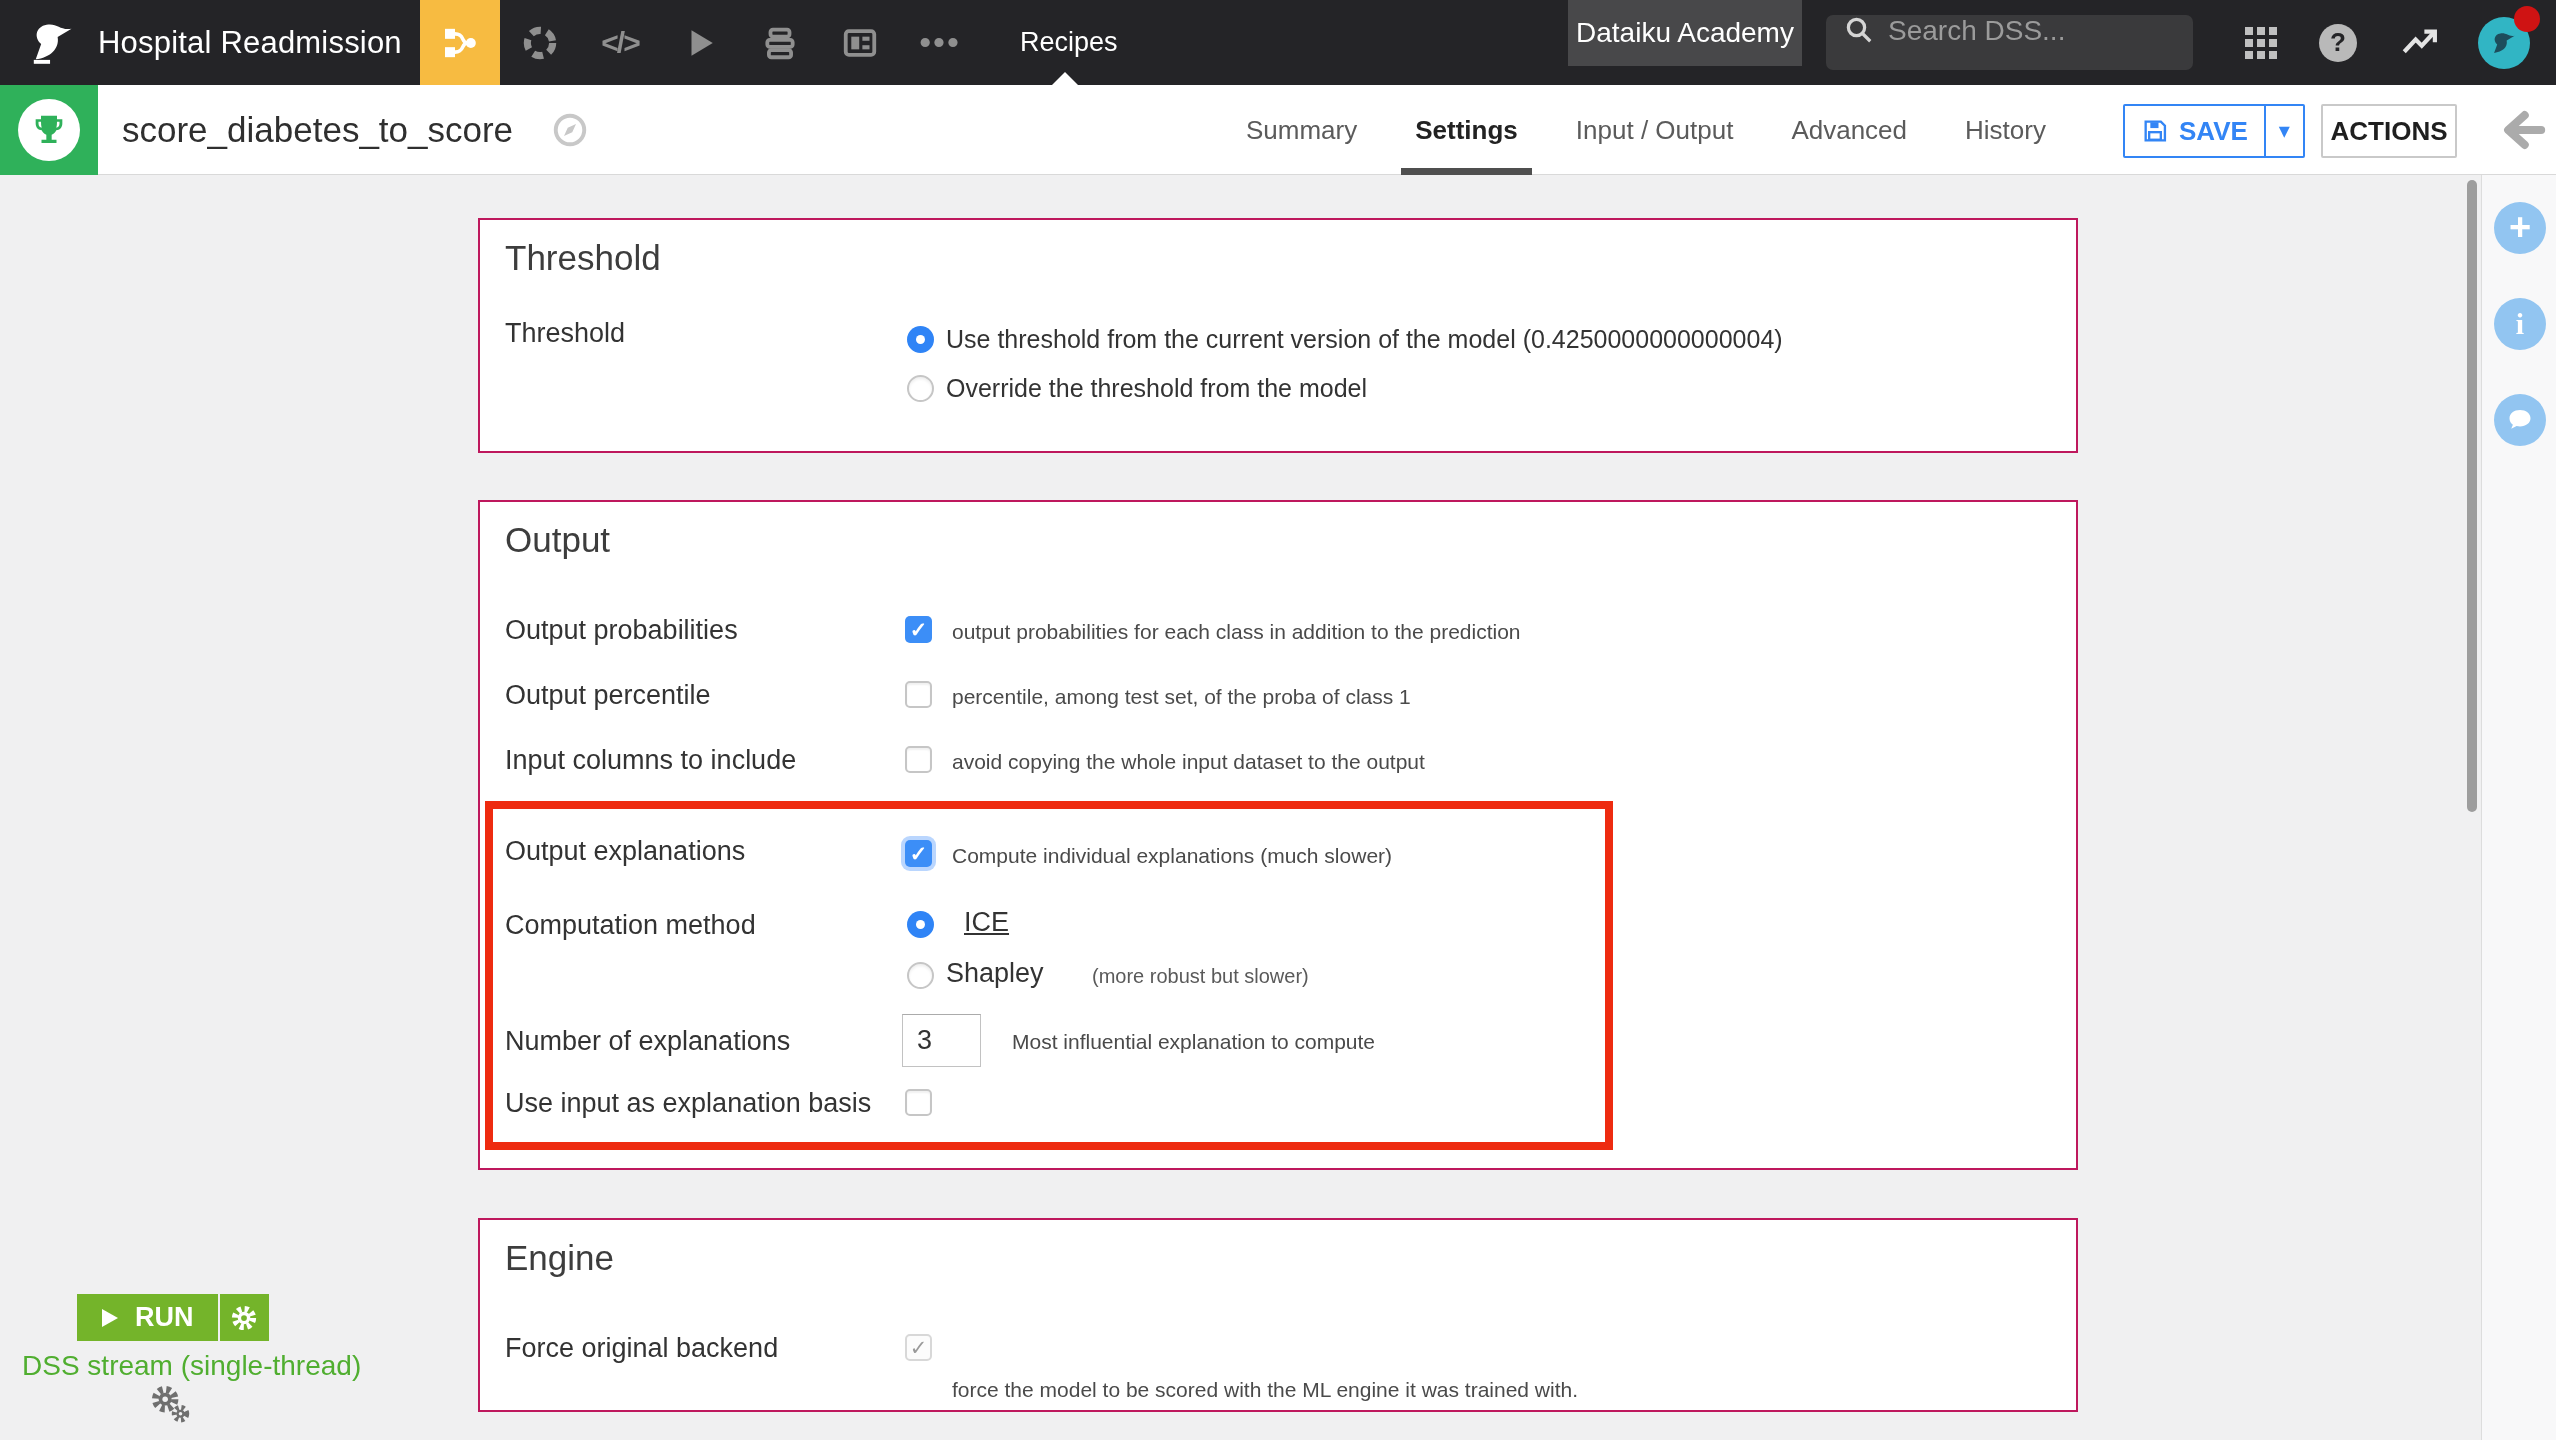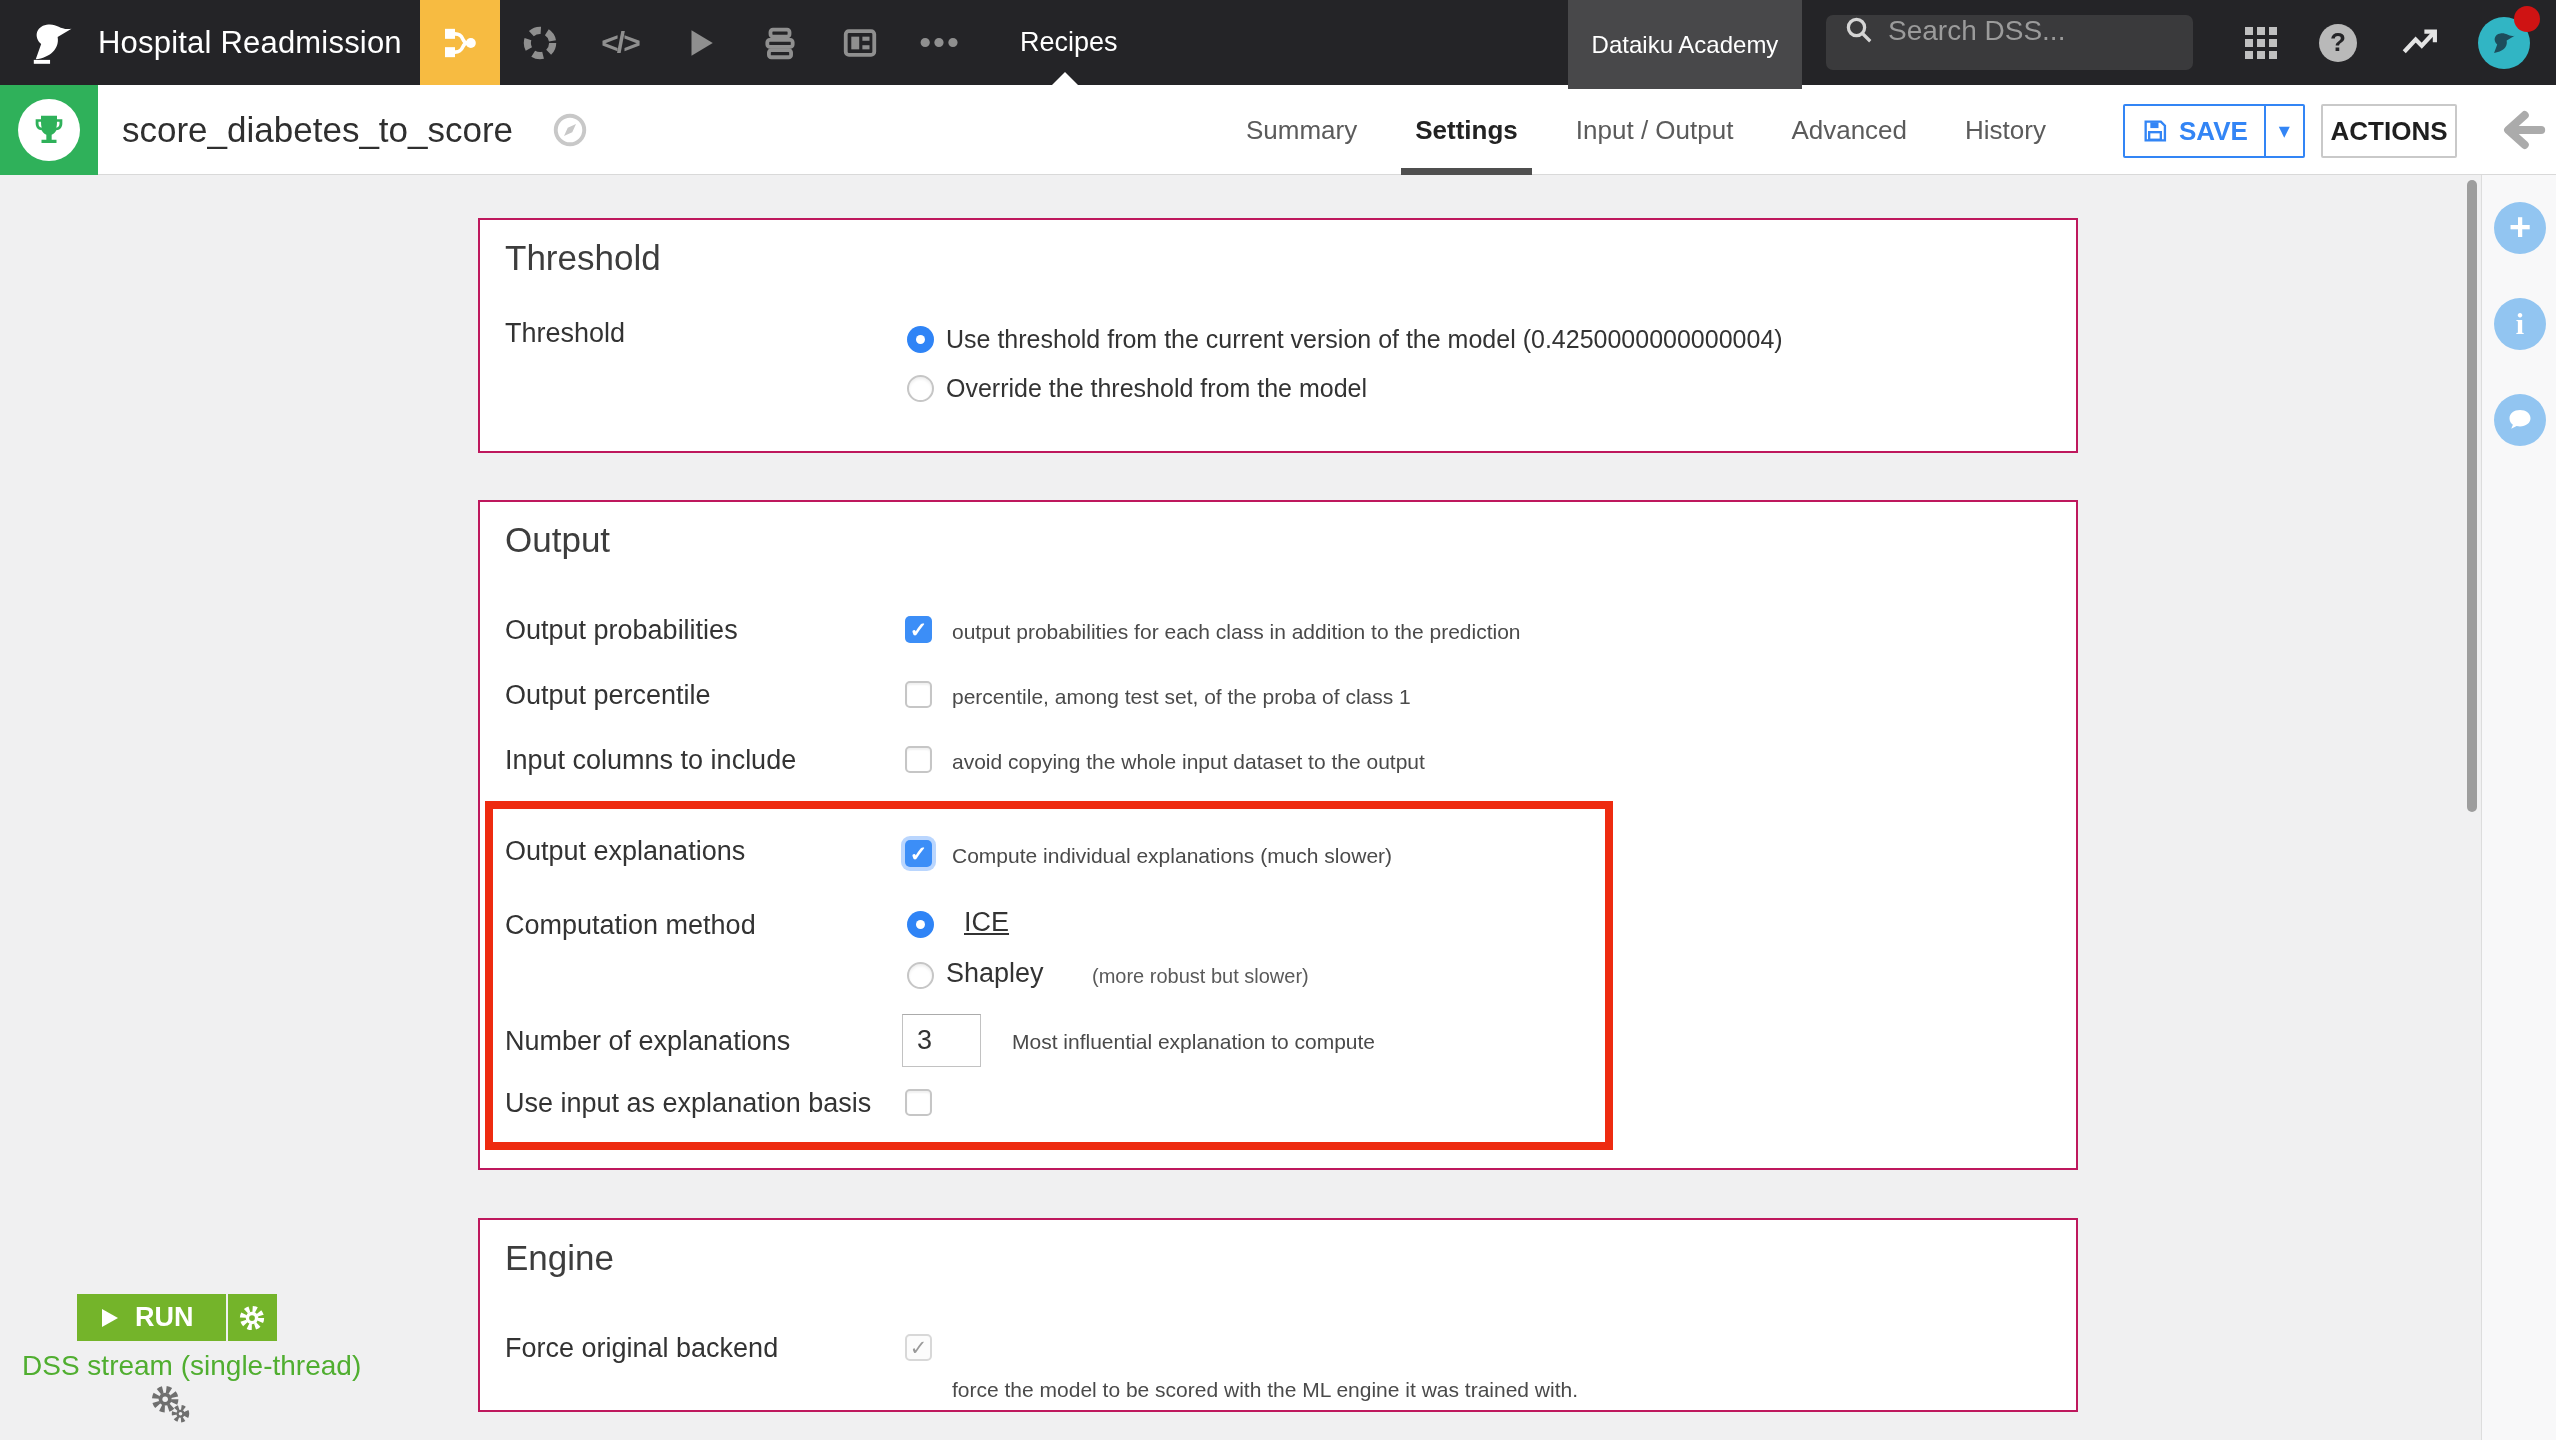--- a/index.html
+++ b/index.html
@@ -10,21 +10,21 @@
   .navbar { position:absolute; left:0; top:0; width:2556px; height:85px; background:#242427; z-index:30; }
   .nav-logo { position:absolute; left:22px; top:14px; width:60px; height:58px; display:flex; align-items:center; justify-content:center; }
   .nav-project { position:absolute; left:98px; top:0; height:85px; line-height:85px; color:#ffffff; font-size:31px; font-weight:500; letter-spacing:.2px; }
   .nav-tile-flow { position:absolute; left:420px; top:0; width:80px; height:85px; background:#f7bb41; display:flex; align-items:center; justify-content:center; }
   .nav-icons { position:absolute; left:500px; top:0; height:85px; display:flex; }
   .nav-icon-slot { width:80px; height:85px; display:flex; align-items:center; justify-content:center; color:#8f8f8f; }
   .code-glyph { font-size:30px; color:#8f8f8f; font-weight:bold; letter-spacing:-2px; }
   .dots-glyph { font-size:34px; color:#8f8f8f; letter-spacing:2px; line-height:85px; }
   .nav-recipes { position:absolute; left:1020px; top:0; height:85px; line-height:85px; color:#ffffff; font-size:27px; }
   .nav-caret { position:absolute; left:1052px; bottom:0; width:0; height:0; border-left:13px solid transparent; border-right:13px solid transparent; border-bottom:13px solid #ffffff; }
-  .nav-academy { position:absolute; left:1568px; top:0; width:234px; height:89px; background:#48484a; color:#ffffff; font-size:24px; display:flex; align-items:center; justify-content:center; }
+  .nav-academy { position:absolute; left:1568px; top:0; width:234px; height:66px; background:#48484a; color:#ffffff; font-size:28px; display:flex; align-items:center; justify-content:center; }
   .nav-search { position:absolute; left:1826px; top:15px; width:367px; height:55px; background:#3a3a3c; border-radius:7px; display:flex; align-items:flex-start; padding-left:18px; }
   .nav-search input { background:transparent; border:none; outline:none; color:#c9c9c9; font-size:28px; font-family:"Liberation Sans",sans-serif; margin-left:14px; width:280px; }
   .nav-search input::placeholder { color:#9b9b9b; }
   .nav-right-icon { position:absolute; top:0; height:85px; width:60px; display:flex; align-items:center; justify-content:center; }
   .grid-icon { display:grid; grid-template-columns:repeat(3,8px); grid-template-rows:repeat(3,8px); gap:4px; }
   .grid-icon span { background:#c0c0c0; width:8px; height:8px; }
   .help-bubble { width:38px; height:38px; border-radius:50%; background:#b9b9b9; color:#242427; font-size:26px; font-weight:bold; display:flex; align-items:center; justify-content:center; }
   .avatar { position:absolute; left:2478px; top:17px; width:52px; height:52px; border-radius:50%; background:#31b5c4; display:flex; align-items:center; justify-content:center; }
   .avatar-dot { position:absolute; left:2514px; top:6px; width:26px; height:26px; border-radius:50%; background:#cf1313; }
 
@@ -66,21 +66,21 @@
   .radio.selected { background:#2f84f6; }
   .radio.selected::after { content:""; position:absolute; left:9px; top:9px; width:9px; height:9px; border-radius:50%; background:#ffffff; }
   .radio.unselected { background:#ffffff; border:2px solid #c6c6c6; box-shadow:inset 0 2px 3px rgba(0,0,0,.07); }
 
   .highlight-box { position:absolute; left:5px; top:299px; width:1128px; height:349px; border:8px solid #ee2b10; }
 
   .num-input { position:absolute; left:422px; top:512px; width:79px; height:53px; border:1px solid #c2c2c2; border-top-color:#ababab; font-size:27px; color:#333; padding-left:14px; font-family:"Liberation Sans",sans-serif; outline:none; }
 
   
   .run-group { position:absolute; left:77px; top:1294px; height:47px; display:flex; }
-  .run-main { background:#74b42a; color:#ffffff; font-size:27px; font-weight:bold; display:flex; align-items:center; gap:14px; padding:0 32px 0 20px; cursor:pointer; }
+  .run-main { background:#74b42a; color:#ffffff; font-size:27px; font-weight:bold; display:flex; align-items:center; gap:14px; padding:0 24px 0 20px; cursor:pointer; }
   .run-gear { background:#74b42a; width:49px; margin-left:2px; display:flex; align-items:center; justify-content:center; cursor:pointer; }
   .engine-label { position:absolute; left:22px; top:1350px; font-size:28px; color:#50ae30; }
   .gears-icon { position:absolute; left:145px; top:1383px; }
 
   
   .rail { position:absolute; left:2481px; top:175px; width:75px; height:1265px; background:#f8f8f9; border-left:1px solid #dddddd; }
   .rail-btn { position:absolute; left:12px; width:52px; height:52px; border-radius:50%; background:#92c5f1; color:#ffffff; display:flex; align-items:center; justify-content:center; cursor:pointer; }
   .rail-btn .plus { font-size:38px; font-weight:bold; line-height:1; margin-top:-3px; }
   .rail-btn .info { font-size:30px; font-weight:bold; font-family:"Liberation Serif",serif; }
   .scroll-thumb { position:absolute; left:2467px; top:180px; width:10px; height:632px; border-radius:5px; background:#9d9d9d; }

